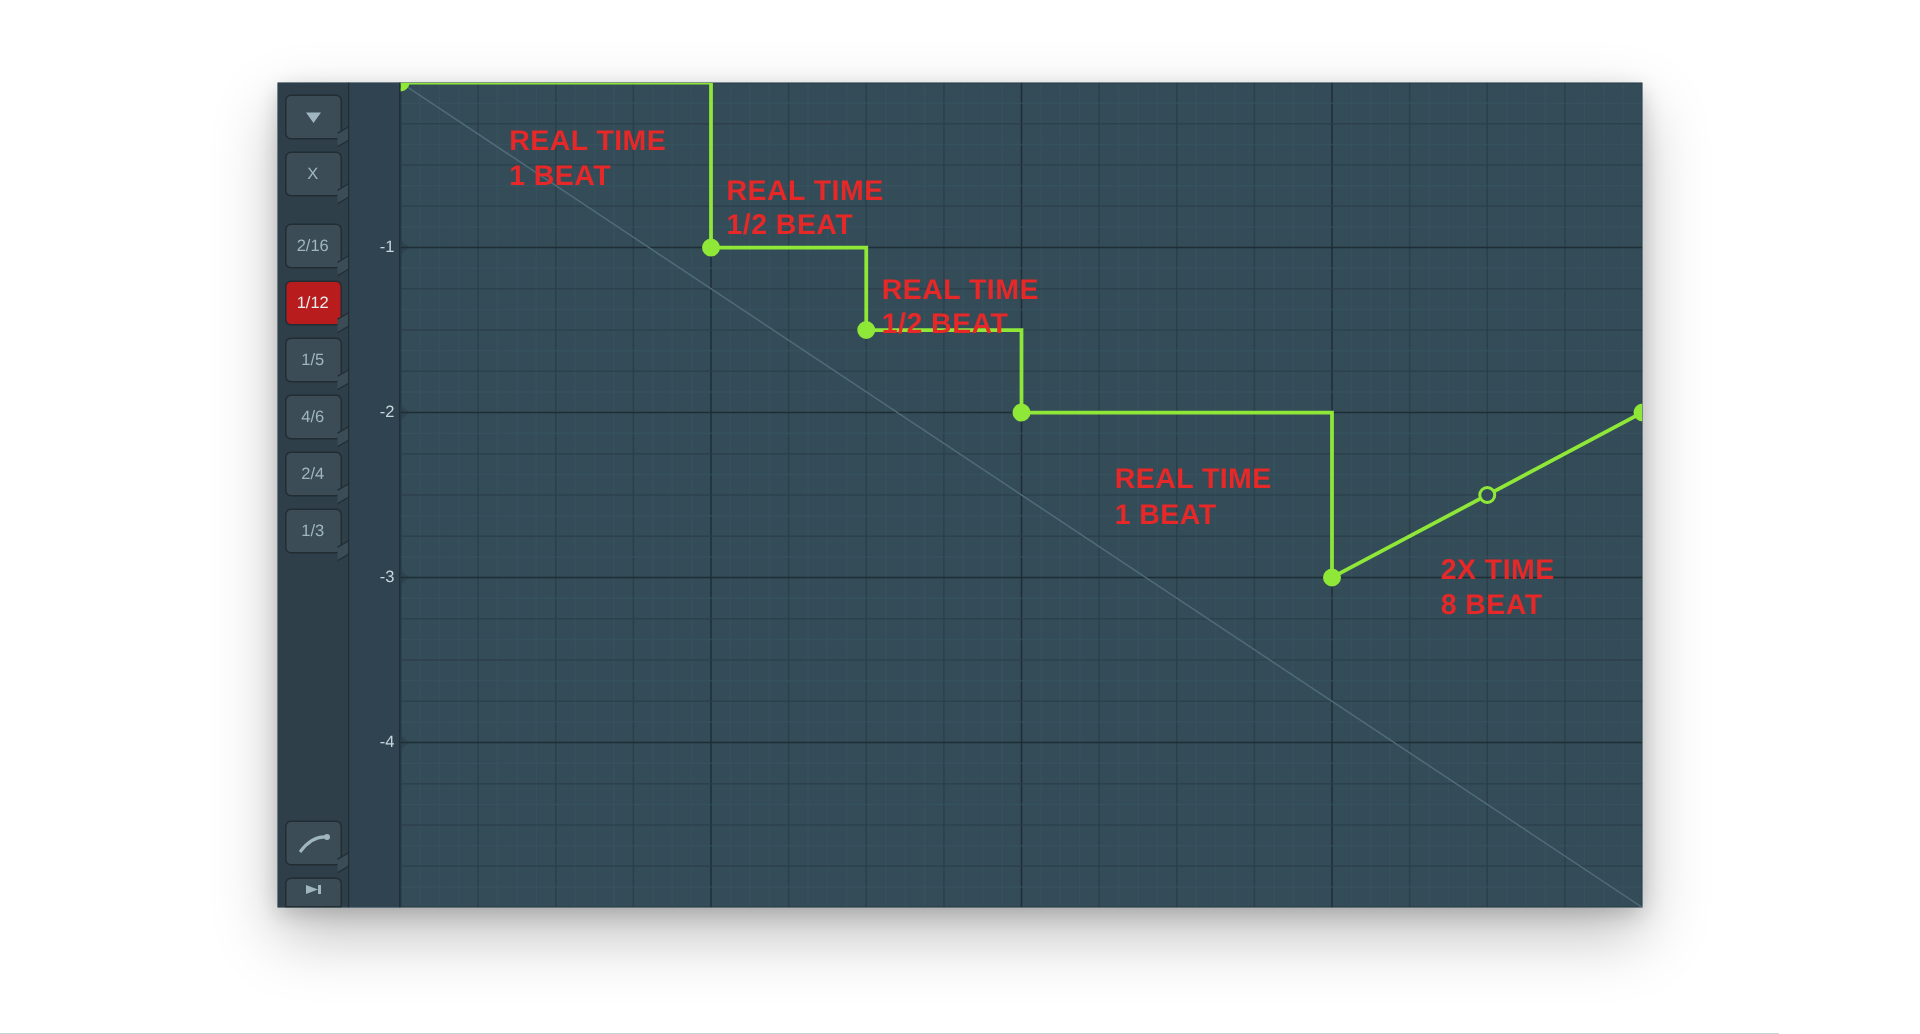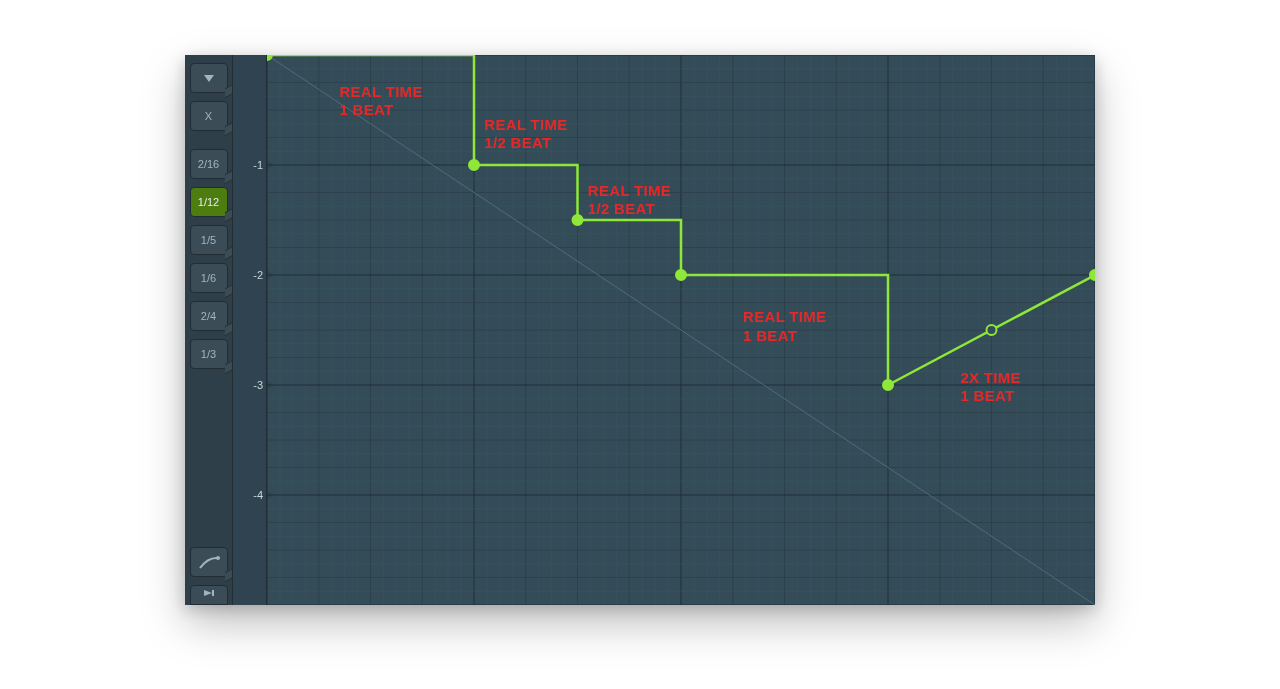--- a/index.html
+++ b/index.html
@@ -31,21 +31,21 @@
     margin: 4px auto 8px auto;
     background: #3b4c57;
     border: 1px solid #222c33;
     border-radius: 4px;
     color: #9fb6c1;
     font-size: 11px;
     line-height: 28px;
     text-align: center;
     cursor: pointer;
   }
-  .sb-btn.sel { background: #4d7c0f; color: #e6eef2; }
+  .sb-btn.sel { background: #b91c1c; color: #e6eef2; }
   .sb-btn .tab {
     position: absolute; right: -6px; bottom: -4px;
     width: 8px; height: 10px;
     background: #3b4c57;
     border: 1px solid #222c33;
     border-left: none;
     transform: skewY(-30deg);
   }
   .sb-btn svg { display:block; margin: 7px auto 0 auto; }
   .sb-bottom { position:absolute; bottom:0; left:0; right:0; }
@@ -80,21 +80,21 @@
   .canvas {
     position: absolute; left: 34px; right: 0; top: 0; bottom: 0;
     overflow: hidden;
   }
   .canvas svg { position:absolute; left:0; top:0; }
 
   .annot {
     position: absolute;
     color: #e62828;
     font-weight: 700;
-    font-size: 15px;
+    font-size: 19px;
     line-height: 1.25;
     letter-spacing: .3px;
     text-shadow: none;
     white-space: pre;
     pointer-events: none;
   }
 </style>
 </head>
 <body>
 
@@ -110,21 +110,21 @@
     <div class="sb-btn">
       <span>X</span>
       <div class="tab"></div>
     </div>
 
     <div style="height:6px"></div>
 
     <div class="sb-btn"><span>2/16</span><div class="tab"></div></div>
     <div class="sb-btn sel"><span>1/12</span><div class="tab"></div></div>
     <div class="sb-btn"><span>1/5</span><div class="tab"></div></div>
-    <div class="sb-btn"><span>1/6</span><div class="tab"></div></div>
+    <div class="sb-btn"><span>4/6</span><div class="tab"></div></div>
     <div class="sb-btn"><span>2/4</span><div class="tab"></div></div>
     <div class="sb-btn"><span>1/3</span><div class="tab"></div></div>
 
     <div class="sb-bottom">
       <div class="sb-btn">
         <svg width="22" height="16" viewBox="0 0 22 16">
             <path d="M2 13 Q 10 2 20 3" stroke="#9fb6c1" stroke-width="2" fill="none"></path>
             <circle cx="20" cy="3" r="2" fill="#9fb6c1"></circle>
           </svg>
         <div class="tab"></div>
@@ -269,17 +269,17 @@
 
     <div class="annot" style="left: 72.45px; top: 27.5px;">REAL TIME
 1 BEAT</div>
         <div class="annot" style="left: 217.35px; top: 60.5px;">REAL TIME
 1/2 BEAT</div>
         <div class="annot" style="left: 320.85px; top: 126.5px;">REAL TIME
 1/2 BEAT</div>
         <div class="annot" style="left: 476.1px; top: 253px;">REAL TIME
 1 BEAT</div>
         <div class="annot" style="left: 693.45px; top: 313.5px;">2X TIME
-1 BEAT</div>
+8 BEAT</div>
       </div>
   </div>
 
 </div>
 
 </body></html>

